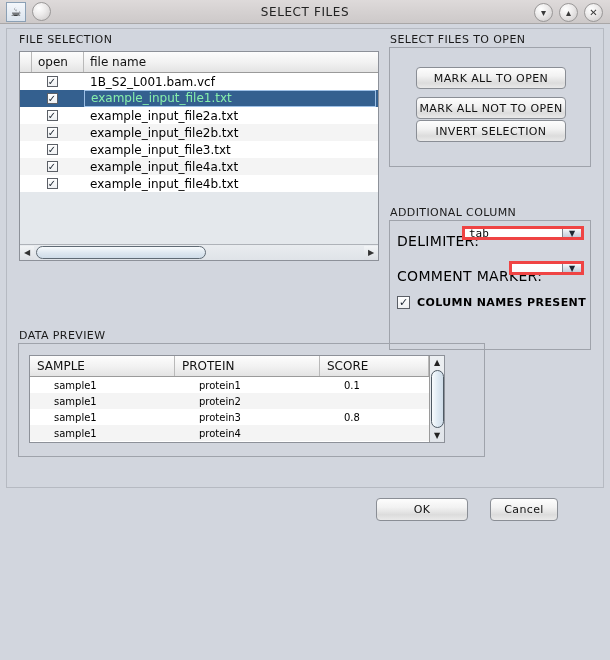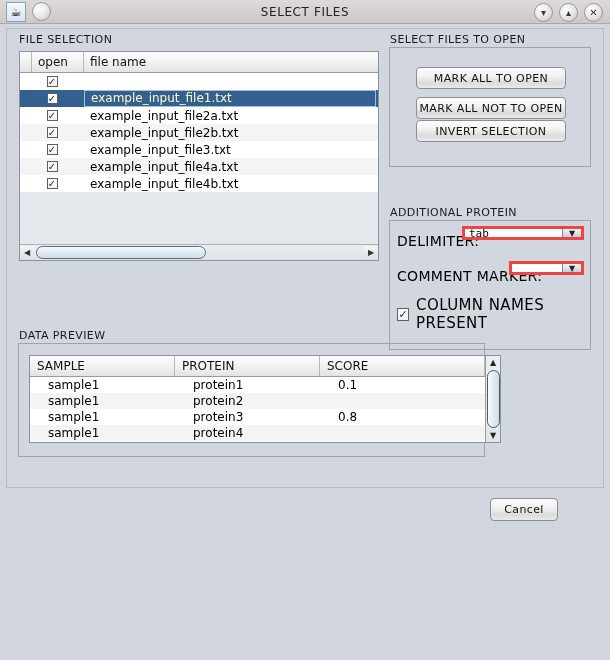--- a/index.html
+++ b/index.html
@@ -80,21 +80,21 @@
   .fth .c2{ flex:1; border-right:none; }
   .frow{ display:flex; height:17px; align-items:center; }
   .frow.odd{ background:#ffffff; }
   .frow.even{ background:#f4f4f4; }
   .frow.sel{ background:#34608f; }
   .frow .cb{ width:64px; display:flex; align-items:center; justify-content:center; }
   .frow .nm{
     flex:1; font-size:12px; padding-left:6px; color:#000;
     white-space:nowrap; overflow:hidden;
   }
-  .frow.sel .nm{ color:#fef9c3; border:1px solid #9dc0e6; margin-right:2px;
+  .frow.sel .nm{ color:#86efac; border:1px solid #9dc0e6; margin-right:2px;
     height:17px; line-height:14px; }
   .chk{
     width:11px;height:11px;border:1px solid #5b5f66;
     background:linear-gradient(to bottom,#ffffff,#eef0f2);
     display:flex;align-items:center;justify-content:center;
     font-size:10px; line-height:1; color:#1b2430;
   }
   .listfill{ background:#e4e8ec; }
 
   
@@ -139,42 +139,42 @@
   .combo .arrow{
     width:19px; border-left:1px solid #7e828a;
     background:linear-gradient(to bottom,#f6f8fa 0%,#dbe2ea 50%,#c3cedb 100%);
     display:flex; align-items:center; justify-content:center;
     font-size:8px; color:#1d2732;
   }
   .combo.empty .val{ background:linear-gradient(to bottom,#ffffff,#fbfcfd); }
 
   .cbline{ position:absolute; display:flex; align-items:center; gap:7px; }
   .cbline .chk{ width:13px; height:13px; font-size:11px; }
-  .cbline span{ font-size:15px; letter-spacing:0.4px; }
+  .cbline span{ font-size:11px; letter-spacing:0.4px;font-weight:bold; }
 
   
   #preview{
-    position:absolute; left:12px; top:22px; width:472px; height:88px;
+    position:absolute; left:12px; top:22px; width:416px; height:88px;
     border:1px solid #8d9199; background:#ffffff; overflow:hidden;
     display:flex;
   }
   .pvmain{ flex:1; }
   .pth{ display:flex; height:21px; border-bottom:1px solid #9a9a9a; }
   .pth div{
     font-size:12px; color:#111; display:flex; align-items:center; padding-left:7px;
     border-right:1px solid #b9b9b9;
     background:linear-gradient(to bottom,#fdfdfd 0%,#f1f1f1 55%,#e3e3e3 100%);
   }
   .pth .p0{ width:145px; }
   .pth .p1{ width:145px; }
   .pth .p2{ flex:1; }
   .prow{ display:flex; height:16px; align-items:center; }
   .prow.odd{ background:#ffffff; }
   .prow.even{ background:#f4f4f4; }
-  .prow div{ font-size:12px; padding-left:18px; }
+  .prow div{ font-size:10px; padding-left:24px; }
   .prow .p0{ width:145px; }
   .prow .p1{ width:145px; }
   .prow .p2{ flex:1; }
   .vscroll{
     width:15px; border-left:1px solid #9a9a9a;
     background:linear-gradient(to bottom,#eceff2,#e1e5ea);
     display:flex; flex-direction:column; align-items:center;
   }
   .vs-arrow{
     width:14px;height:13px; display:flex;align-items:center;justify-content:center;
@@ -219,20 +219,21 @@
       <div class="fth">
         <div class="c0"></div>
         <div class="c1">open</div>
         <div class="c2">file name</div>
       </div>
       <div id="file-rows">
           <div class="frow odd">
             <div class="cb">
               <div class="chk">✓</div>
             </div>
+            <div class="nm">1B_S2_L001.bam.vcf</div>
           </div>
           <div class="frow even sel">
             <div class="cb">
               <div class="chk">✓</div>
             </div>
             <div class="nm">example_input_file1.txt</div>
           </div>
           <div class="frow odd">
             <div class="cb">
               <div class="chk">✓</div>
@@ -274,21 +275,21 @@
       </div>
     </div>
 
     <div class="grouplabel" style="left:383px; top:4px;">SELECT FILES TO OPEN</div>
     <div class="groupbox" style="left:382px; top:18px; width:202px; height:120px;"></div>
 
     <div class="btn" style="position:absolute; left:409px; top:68px; width:150px; height:22px;">MARK ALL NOT TO OPEN</div>
     <div class="btn" style="position:absolute; left:409px; top:38px; width:150px; height:22px;">MARK ALL TO OPEN</div>
     <div class="btn" style="position:absolute; left:409px; top:91px; width:150px; height:22px;">INVERT SELECTION</div>
 
-    <div class="grouplabel" style="left:383px; top:177px;">ADDITIONAL PROTEIN</div>
+    <div class="grouplabel" style="left:383px; top:177px;">ADDITIONAL COLUMN</div>
     <div class="groupbox" style="left:382px; top:191px; width:202px; height:130px;"></div>
 
     <div class="fieldlabel" style="left:390px; top:204px;">DELIMITER:</div>
     <div class="combo" style="left:455px; top:197px; width:122px;">
       <div class="val">tab</div>
       <div class="arrow">▼</div>
     </div>
 
     <div class="fieldlabel" style="left:390px; top:239px;">COMMENT MARKER:</div>
     <div class="combo empty" style="left:502px; top:232px; width:75px;">
@@ -336,16 +337,17 @@
       <div class="vscroll">
         <div class="vs-arrow">▲</div>
         <div class="vthumb"></div>
         <div class="vs-arrow">▼</div>
       </div>
     </div>
 
   </div>
 
   <div class="footer">
+    <div class="btn" id="ok-button">OK</div>
     <div class="btn" id="cancel-button">Cancel</div>
   </div>
 
 </div>
 
 </body></html>

